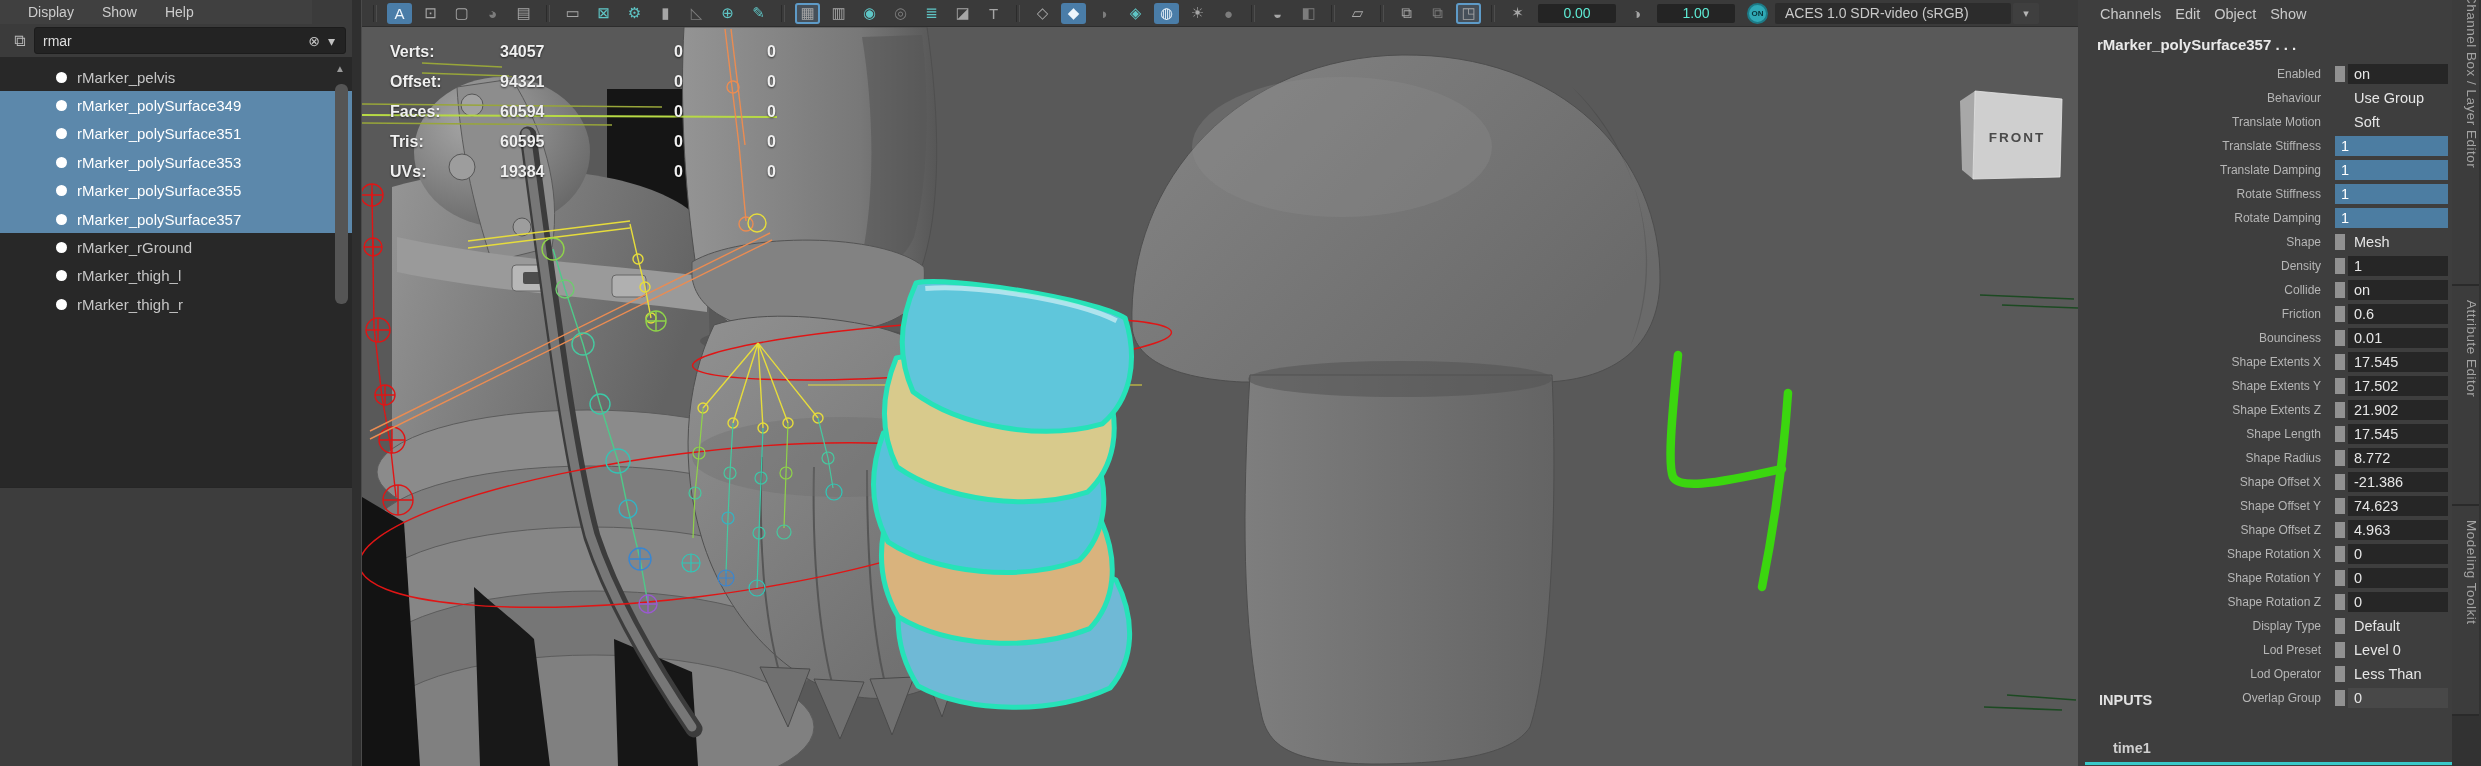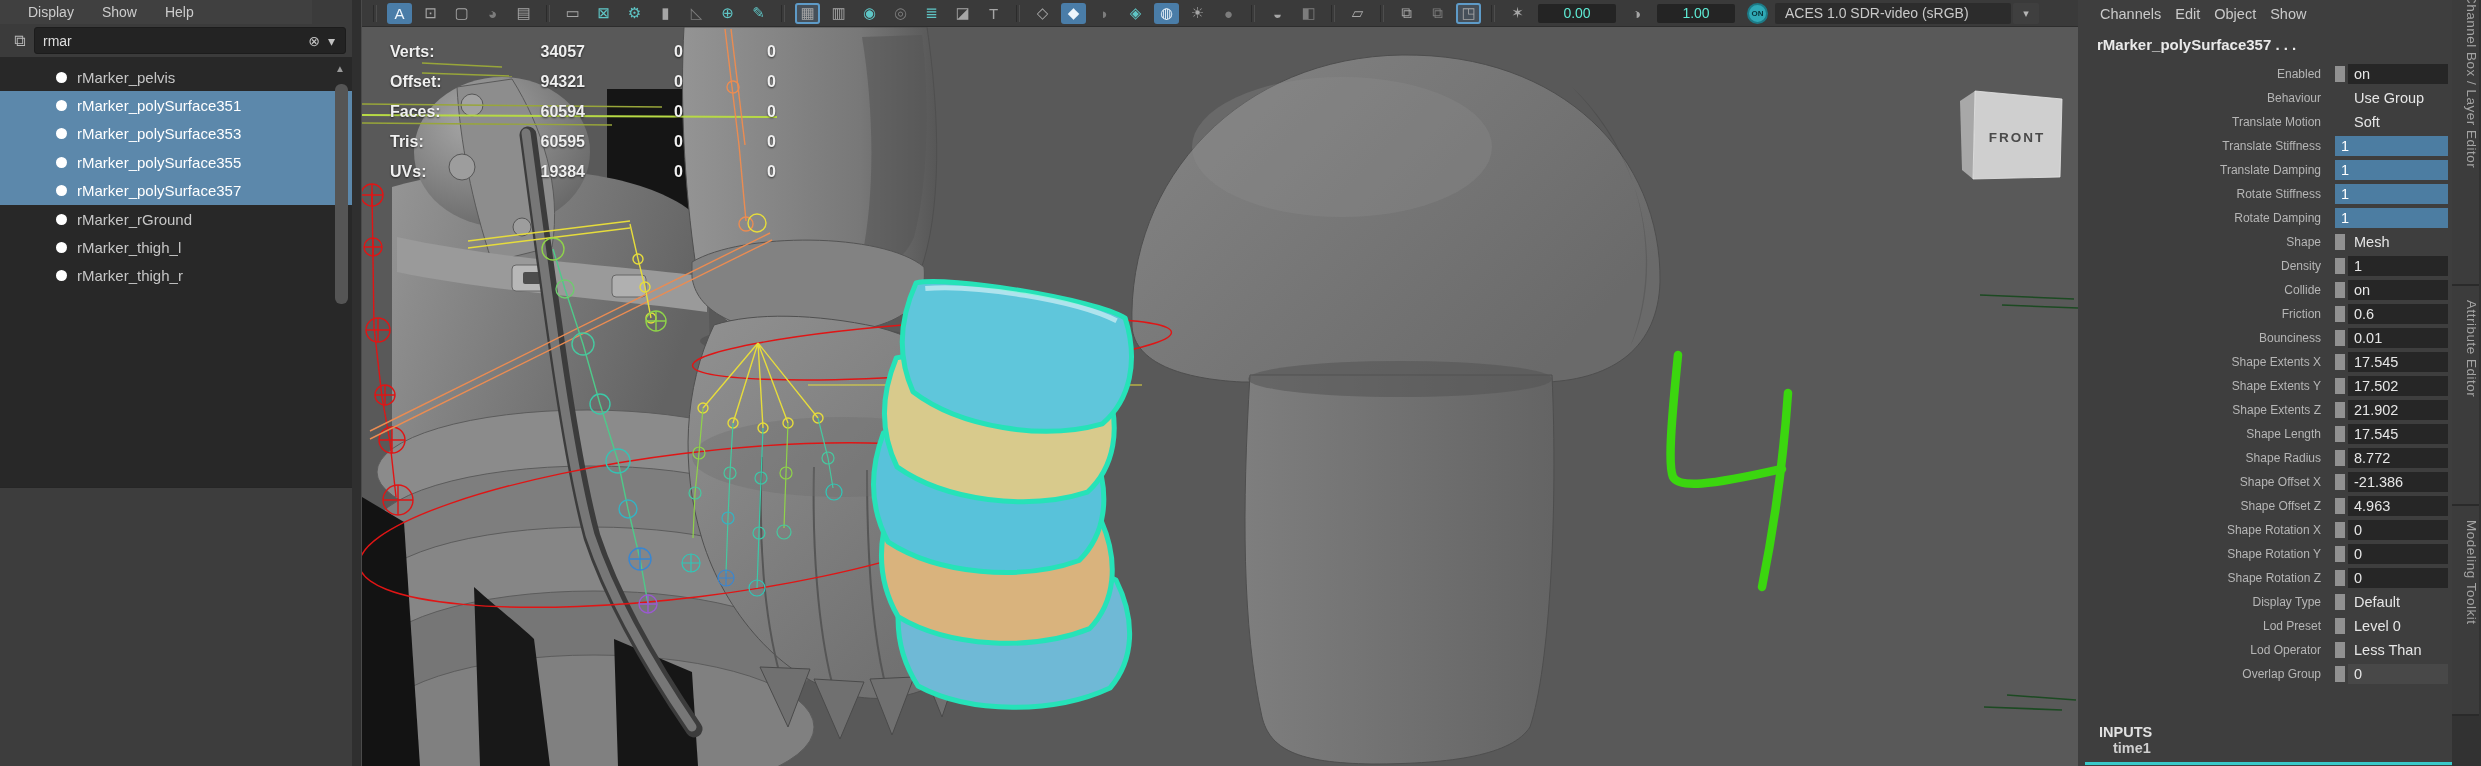--- a/index.html
+++ b/index.html
@@ -34,38 +34,38 @@
   .tb-field{width:78px;height:19px;background:#242424;border-radius:2px;color:#5eead4;font-size:14px;display:flex;align-items:center;justify-content:center;margin:0 5px;flex:0 0 auto;}
   .tb-on{width:21px;height:21px;border-radius:50%;background:#2fa9b6;color:#07343b;font-size:8px;font-weight:bold;display:flex;align-items:center;justify-content:center;border:2px solid #1d7a86;box-sizing:border-box;margin:0 7px;flex:0 0 auto;}
   .tb-dd{width:236px;height:21px;background:#2c2c2c;border-radius:2px;color:#c9c9c9;font-size:14px;display:flex;align-items:center;padding-left:10px;box-sizing:border-box;flex:0 0 auto;}
   .tb-caret{width:26px;height:21px;background:#3f3f3f;margin-left:2px;display:flex;align-items:center;justify-content:center;color:#b5b5b5;font-size:11px;border-radius:2px;flex:0 0 auto;}
 
   
   #viewport{left:362px;top:27px;width:1716px;height:739px;background:#595959;}
   #hud{position:absolute;left:28px;top:10px;}
   .hud-row{display:flex;height:30px;align-items:center;font-weight:bold;font-size:16px;color:#efefef;text-shadow:0 1px 2px rgba(0,0,0,0.65);}
   .hud-label{width:110px;}
-  .hud-v1{width:85px;text-align:right;}
+  .hud-v1{width:85px;text-align:left;}
   .hud-v2{width:98px;text-align:right;}
   .hud-v3{width:93px;text-align:right;}
 
   
   #channelbox{left:2085px;top:0;width:367px;height:766px;background:#3e3e3e;}
   #cb-menus{position:absolute;left:0;top:3px;width:367px;height:22px;display:flex;align-items:center;gap:14px;padding-left:15px;box-sizing:border-box;font-size:14.5px;color:#cacaca;}
   #cb-title{position:absolute;left:12px;top:36px;font-weight:bold;font-size:15px;color:#eaeaea;}
   #cb-rows{position:absolute;left:0;top:62px;width:367px;}
   .cb-row{height:24px;display:flex;align-items:center;}
   .cb-label{flex:1;text-align:right;color:#b6b6b6;font-size:12px;padding-right:14px;white-space:nowrap;}
   .cb-box{width:10px;height:16px;background:#919191;margin-right:3px;flex:0 0 auto;}
   .cb-box.hide{visibility:hidden;}
   .cb-val{width:100px;font-size:14.5px;color:#e6e6e6;height:20px;line-height:20px;padding-left:6px;margin-right:4px;box-sizing:border-box;flex:0 0 auto;}
   .cb-val.v-field{background:#262626;}
   .cb-val.v-light{background:#484848;}
   .cb-val.v-blue{background:#4c7da2;color:#ffffff;width:113px;margin-left:-13px;}
-  #cb-inputs{position:absolute;left:14px;top:724px;font-weight:bold;font-size:14.5px;color:#e2e2e2;}
+  #cb-inputs{position:absolute;left:14px;top:692px;font-weight:bold;font-size:14.5px;color:#e2e2e2;}
   #cb-time{position:absolute;left:28px;top:740px;font-weight:bold;font-size:14.5px;color:#cfcfcf;}
   #cb-underline{position:absolute;left:0;top:762px;width:367px;height:3px;background:#38c9c9;}
 
   
   #sidetabs{left:2452px;top:0;width:29px;height:766px;background:#323232;}
   .stab{writing-mode:vertical-rl;color:#a4a4a4;font-size:13.5px;background:#3c3c3c;border-bottom:2px solid #2a2a2a;width:27px;box-sizing:border-box;padding:8px 0 8px 6px;letter-spacing:0.5px;white-space:nowrap;overflow:hidden;}
   .stab.first{padding-top:0;margin-top:-6px;height:292px;}
   .stab.t2{height:220px;padding-top:14px;}
   .stab.t3{height:210px;padding-top:14px;}
 </style>
@@ -85,20 +85,24 @@
       <span id="ol-searchbox">
         <input id="ol-search-input" value="rmar" style="">
         <span class="ol-sbtn">⊗</span>
         <span class="ol-sbtn">▾</span>
       </span>
     </div>
     <div id="ol-list">
         <div class="ol-row">
           <span class="ol-bullet"></span>
           <span>rMarker_pelvis</span>
+        </div>
+        <div class="ol-row sel">
+          <span class="ol-bullet"></span>
+          <span>rMarker_polySurface349</span>
         </div>
         <div class="ol-row sel">
           <span class="ol-bullet"></span>
           <span>rMarker_polySurface351</span>
         </div>
         <div class="ol-row sel">
           <span class="ol-bullet"></span>
           <span>rMarker_polySurface353</span>
         </div>
         <div class="ol-row sel">
@@ -532,20 +536,25 @@
           <span class="cb-label">Shape Radius</span>
           <span class="cb-box"></span>
           <span class="cb-val v-field">8.772</span>
         </div>
         <div class="cb-row">
           <span class="cb-label">Shape Offset X</span>
           <span class="cb-box"></span>
           <span class="cb-val v-field">-21.386</span>
         </div>
         <div class="cb-row">
+          <span class="cb-label">Shape Offset Y</span>
+          <span class="cb-box"></span>
+          <span class="cb-val v-field">74.623</span>
+        </div>
+        <div class="cb-row">
           <span class="cb-label">Shape Offset Z</span>
           <span class="cb-box"></span>
           <span class="cb-val v-field">4.963</span>
         </div>
         <div class="cb-row">
           <span class="cb-label">Shape Rotation X</span>
           <span class="cb-box"></span>
           <span class="cb-val v-field">0</span>
         </div>
         <div class="cb-row">

